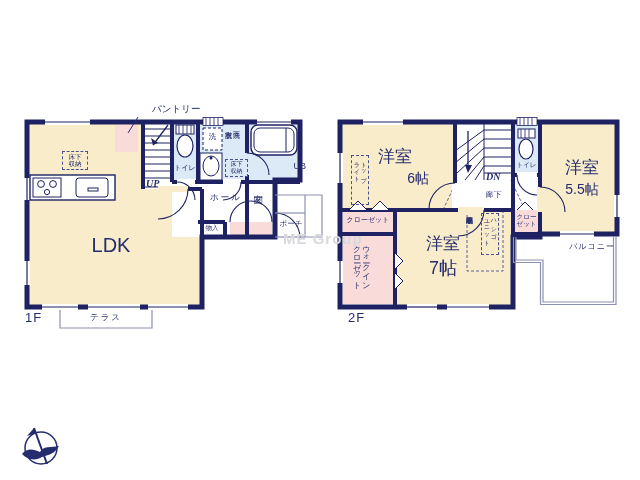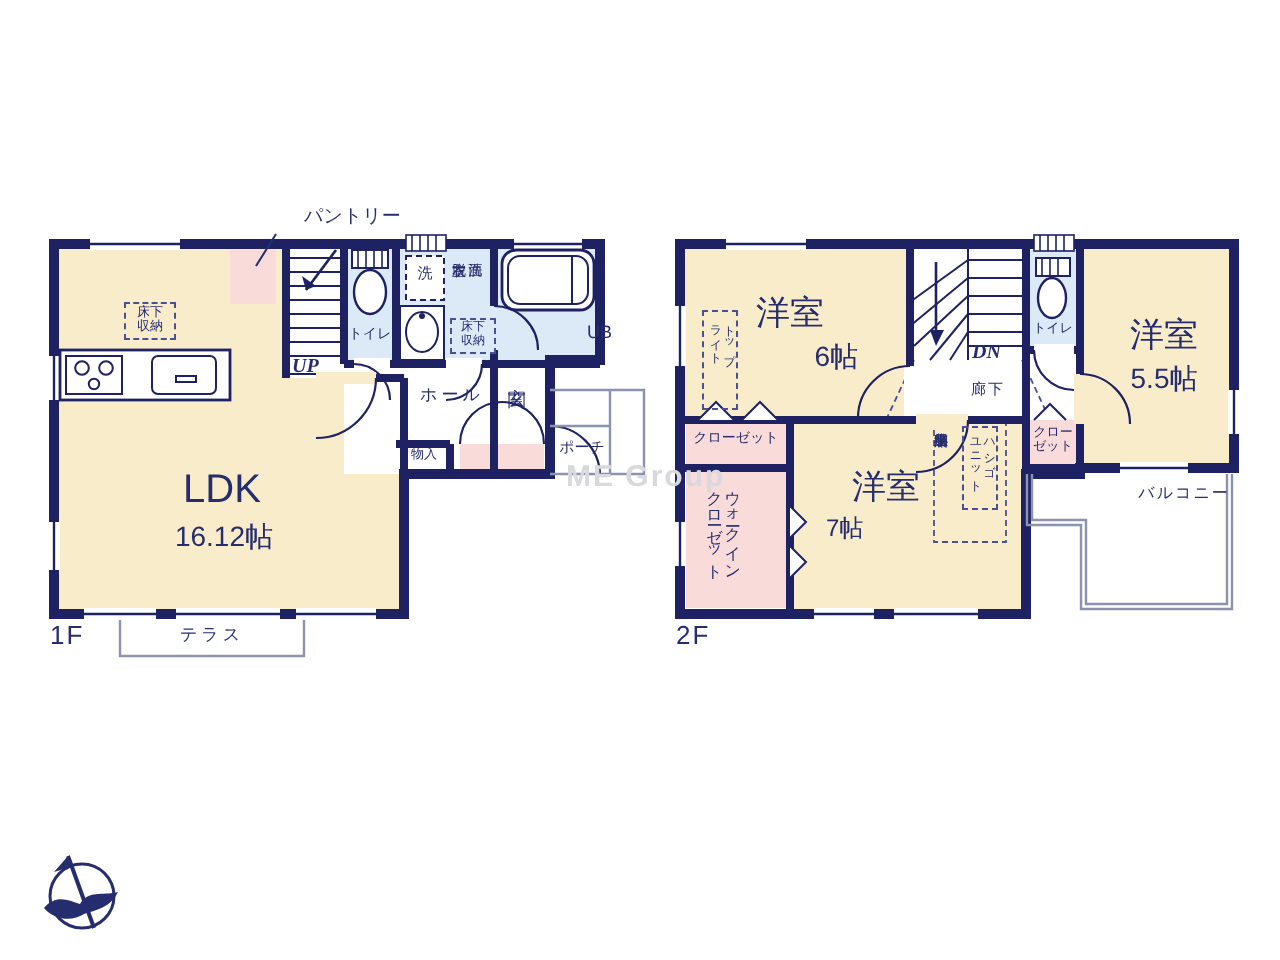--- a/index.html
+++ b/index.html
@@ -141,21 +141,20 @@
     </g>
     <path d="M40,207 V225 H132 V207" fill="none" stroke="#8d92b0" stroke-width="1.2"></path>
 
     <line x1="118" y1="14" x2="108" y2="30" stroke="#262d6e" stroke-width="1"></line>
   </svg>
 
   <div class="lbl" style="left:84px;top:1px;font-size:9.5px;margin-left:48px;">パントリー</div>
   <div class="lbl ctr pre dash" style="left:42px;top:48px;width:24px;font-size:6.5px;padding:1px 0;">床下
 収納</div>
   <div class="lbl" style="left:63px;top:131px;width:56px;font-size:20px;text-align:center;">LDK</div>
-  <div class="lbl" style="left:50px;top:157px;width:84px;font-size:14px;text-align:center;">16.12帖</div>
   <div class="lbl ctr" style="left:152px;top:61px;width:26px;font-size:7px;">トイレ</div>
   <div class="lbl ctr" style="left:185px;top:30px;width:15px;font-size:7.5px;">洗</div>
   <div class="lbl v" style="left:204px;top:23px;height:40px;font-size:7px;letter-spacing:0;">洗面
 脱衣室</div>
   <div class="lbl ctr pre dash" style="left:205px;top:56px;width:21px;font-size:6px;padding:1px 0;background:#dbeaf6;">床下
 収納</div>
   <div class="lbl ctr" style="left:260px;top:58px;width:26px;font-size:9px;text-align:right;">UB</div>
   <div class="lbl stair-word" style="left:126px;top:75px;font-size:10px;">UP</div>
   <div class="lbl ctr" style="left:182px;top:90px;width:48px;font-size:8.5px;letter-spacing:2px;">ホール</div>
   <div class="lbl v" style="left:233px;top:84px;height:36px;font-size:9px;">玄関</div>
@@ -279,28 +278,28 @@
 ライト</div>
   <div class="lbl" style="left:216px;top:55px;width:62px;font-size:17px;text-align:center;">洋室</div>
   <div class="lbl" style="left:216px;top:78px;width:62px;font-size:14px;text-align:center;">5.5帖</div>
   <div class="lbl ctr" style="left:179px;top:58px;width:25px;font-size:6.5px;">トイレ</div>
   <div class="lbl stair-word" style="left:151px;top:68px;font-size:10px;">DN</div>
   <div class="lbl ctr" style="left:145px;top:88px;width:28px;font-size:7.5px;letter-spacing:1px;">廊下</div>
   <div class="lbl ctr" style="left:8px;top:113px;width:50px;font-size:7px;">クローゼット</div>
   <div class="lbl v" style="left:17px;top:137px;height:62px;font-size:8px;letter-spacing:0;">ウォークイン
 クローゼット</div>
   <div class="lbl" style="left:78px;top:131px;width:60px;font-size:17px;text-align:center;">洋室</div>
-  <div class="lbl" style="left:78px;top:155px;width:60px;font-size:12px;">7帖</div>
+  <div class="lbl" style="left:78px;top:155px;width:60px;font-size:18px;text-align:center;">7帖</div>
   <div class="lbl v" style="left:130px;top:108px;height:62px;font-size:7px;letter-spacing:0;">小屋裏収納庫</div>
   <div class="lbl v dash" style="left:146px;top:110px;height:38px;font-size:6px;padding:1px;letter-spacing:0;">ハシゴ
 ユニット</div>
   <div class="lbl ctr pre" style="left:179px;top:110px;width:25px;font-size:6.5px;">クロー
 ゼット</div>
   <div class="lbl ctr" style="left:205px;top:139px;width:56px;font-size:8px;letter-spacing:1px;margin-left:24px;">バルコニー</div>
-  <div class="lbl flr-tag" style="left:3px;top:208px;">2F</div>
+  <div class="lbl flr-tag" style="left:13px;top:208px;">2F</div>
 </div>
 
 <div class="watermark" style="left:283px;top:230px;font-size:15px;">ME Group</div>
 
 <svg width="56" height="58" viewBox="0 0 56 58" style="position:absolute;left:14px;top:418px;">
   <circle cx="27" cy="30" r="16" fill="none" stroke="#262d6e" stroke-width="1.5"></circle>
   <line x1="33" y1="46" x2="20" y2="10" stroke="#262d6e" stroke-width="2"></line>
   <path d="M20,10 L13,18 L23,15 Z" fill="#262d6e"></path>
   <path d="M8,36 C14,29 20,32 26,34 C30,27 37,30 45,28 C41,36 34,37 28,39 C22,43 13,42 8,36 Z" fill="#262d6e"></path>
 </svg>

